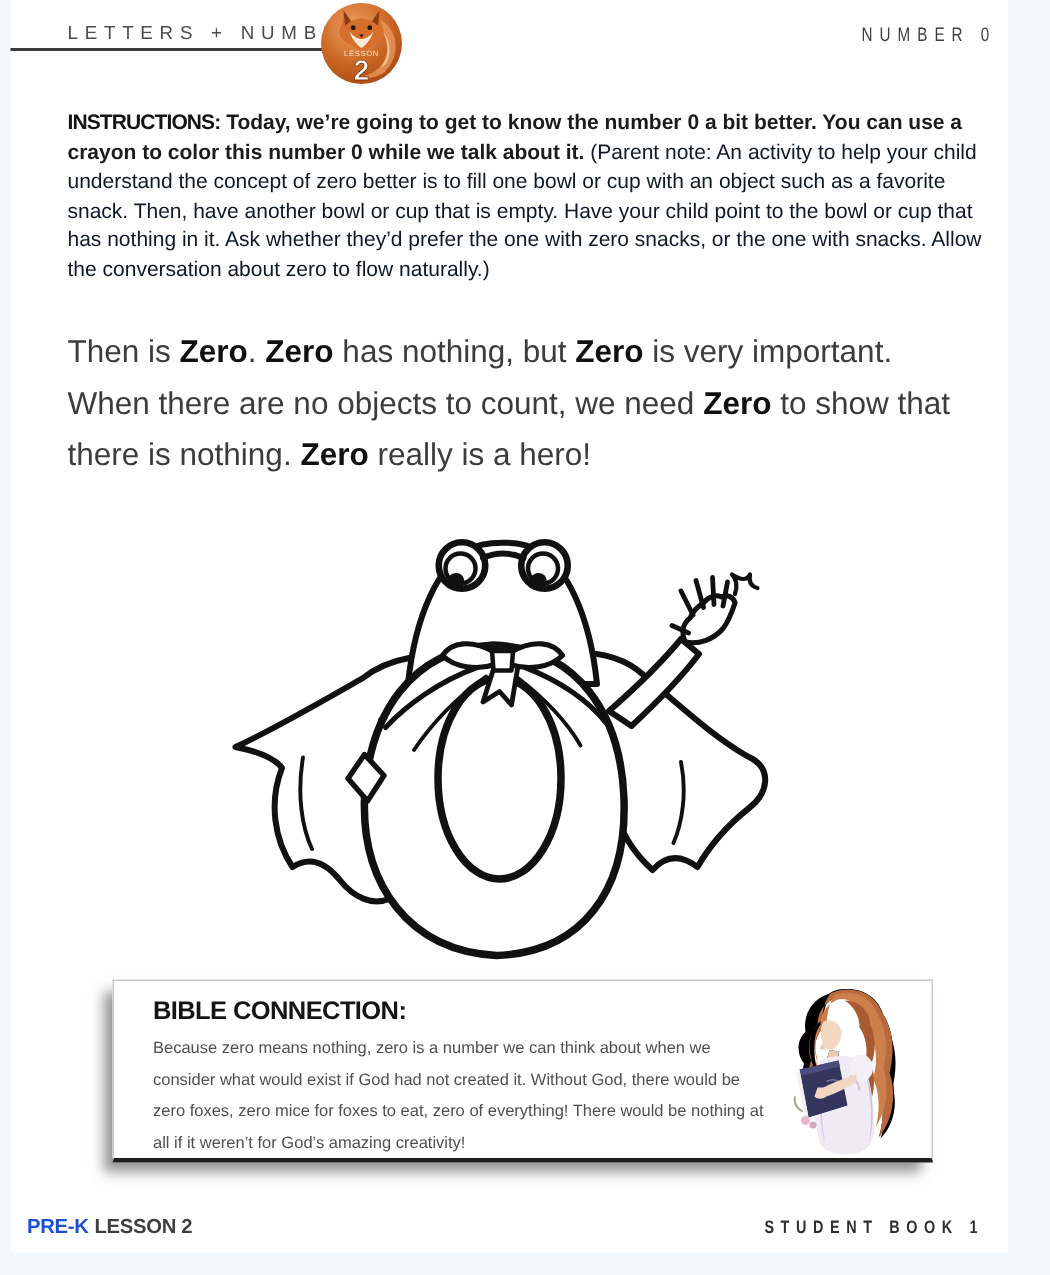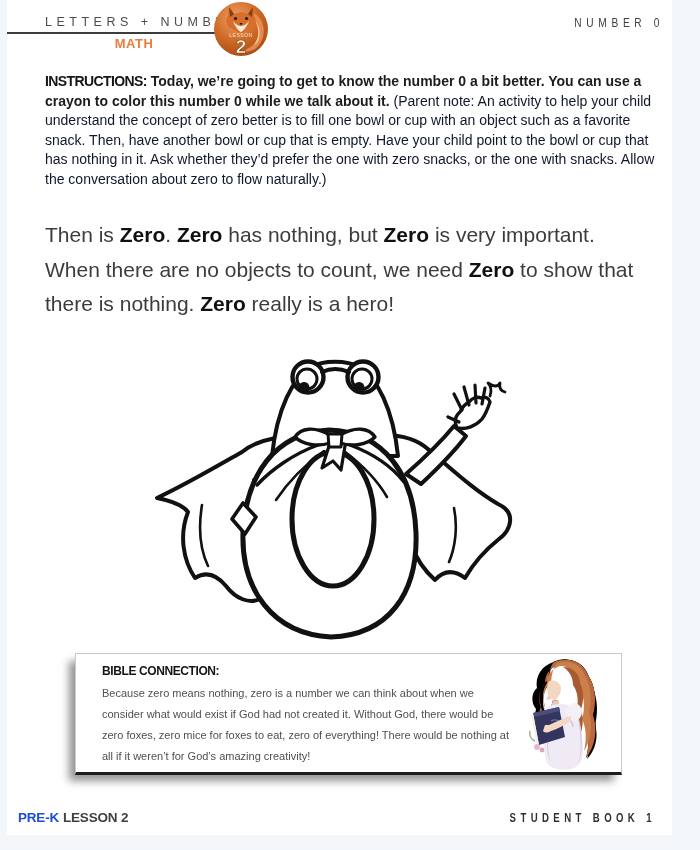--- a/index.html
+++ b/index.html
@@ -60,21 +60,21 @@
   
   .bible-box {
     position:absolute; left:68px; top:653px; width:547px; height:122px;
     background:#ffffff;
     border:1px solid #c9c9c9;
     border-bottom:3px solid #1d1d1d;
     box-shadow:-7px 7px 8px -1px rgba(90,90,90,0.65);
     padding:10px 18px 0 26px;
   }
   .bible-heading {
-    font-size:12px; font-weight:bold; letter-spacing:-0.4px; color:#151515;
+    font-size:17px; font-weight:bold; letter-spacing:-0.4px; color:#151515;
     margin-bottom:5px;
   }
   .bible-body {
     width:412px; font-size:11px; line-height:21px; color:#4f4f4f;
   }
   .girl-wrap { position:absolute; left:500px; top:655px; width:122px; height:118px; }
 
   
   .footer-left {
     position:absolute; left:11px; top:810px; font-size:13.5px; font-weight:bold;
@@ -94,21 +94,20 @@
     transform:scaleX(0.8); transform-origin:right center; white-space:nowrap;
   }
 </style>
 </head>
 <body>
 
 <div class="page">
 
   <div class="hdr-series">LETTERS + NUMBERS</div>
   <div class="hdr-rule"></div>
-  <div class="hdr-subject">MATH</div>
 
   <div class="fox-badge">
     <svg width="56" height="56" viewBox="0 0 56 56">
       <defs>
         <radialGradient id="foxg" cx="40%" cy="30%" r="75%">
           <stop offset="0%" stop-color="#f0a066"></stop>
           <stop offset="55%" stop-color="#cf6b28"></stop>
           <stop offset="100%" stop-color="#a94a12"></stop>
         </radialGradient>
       </defs>

